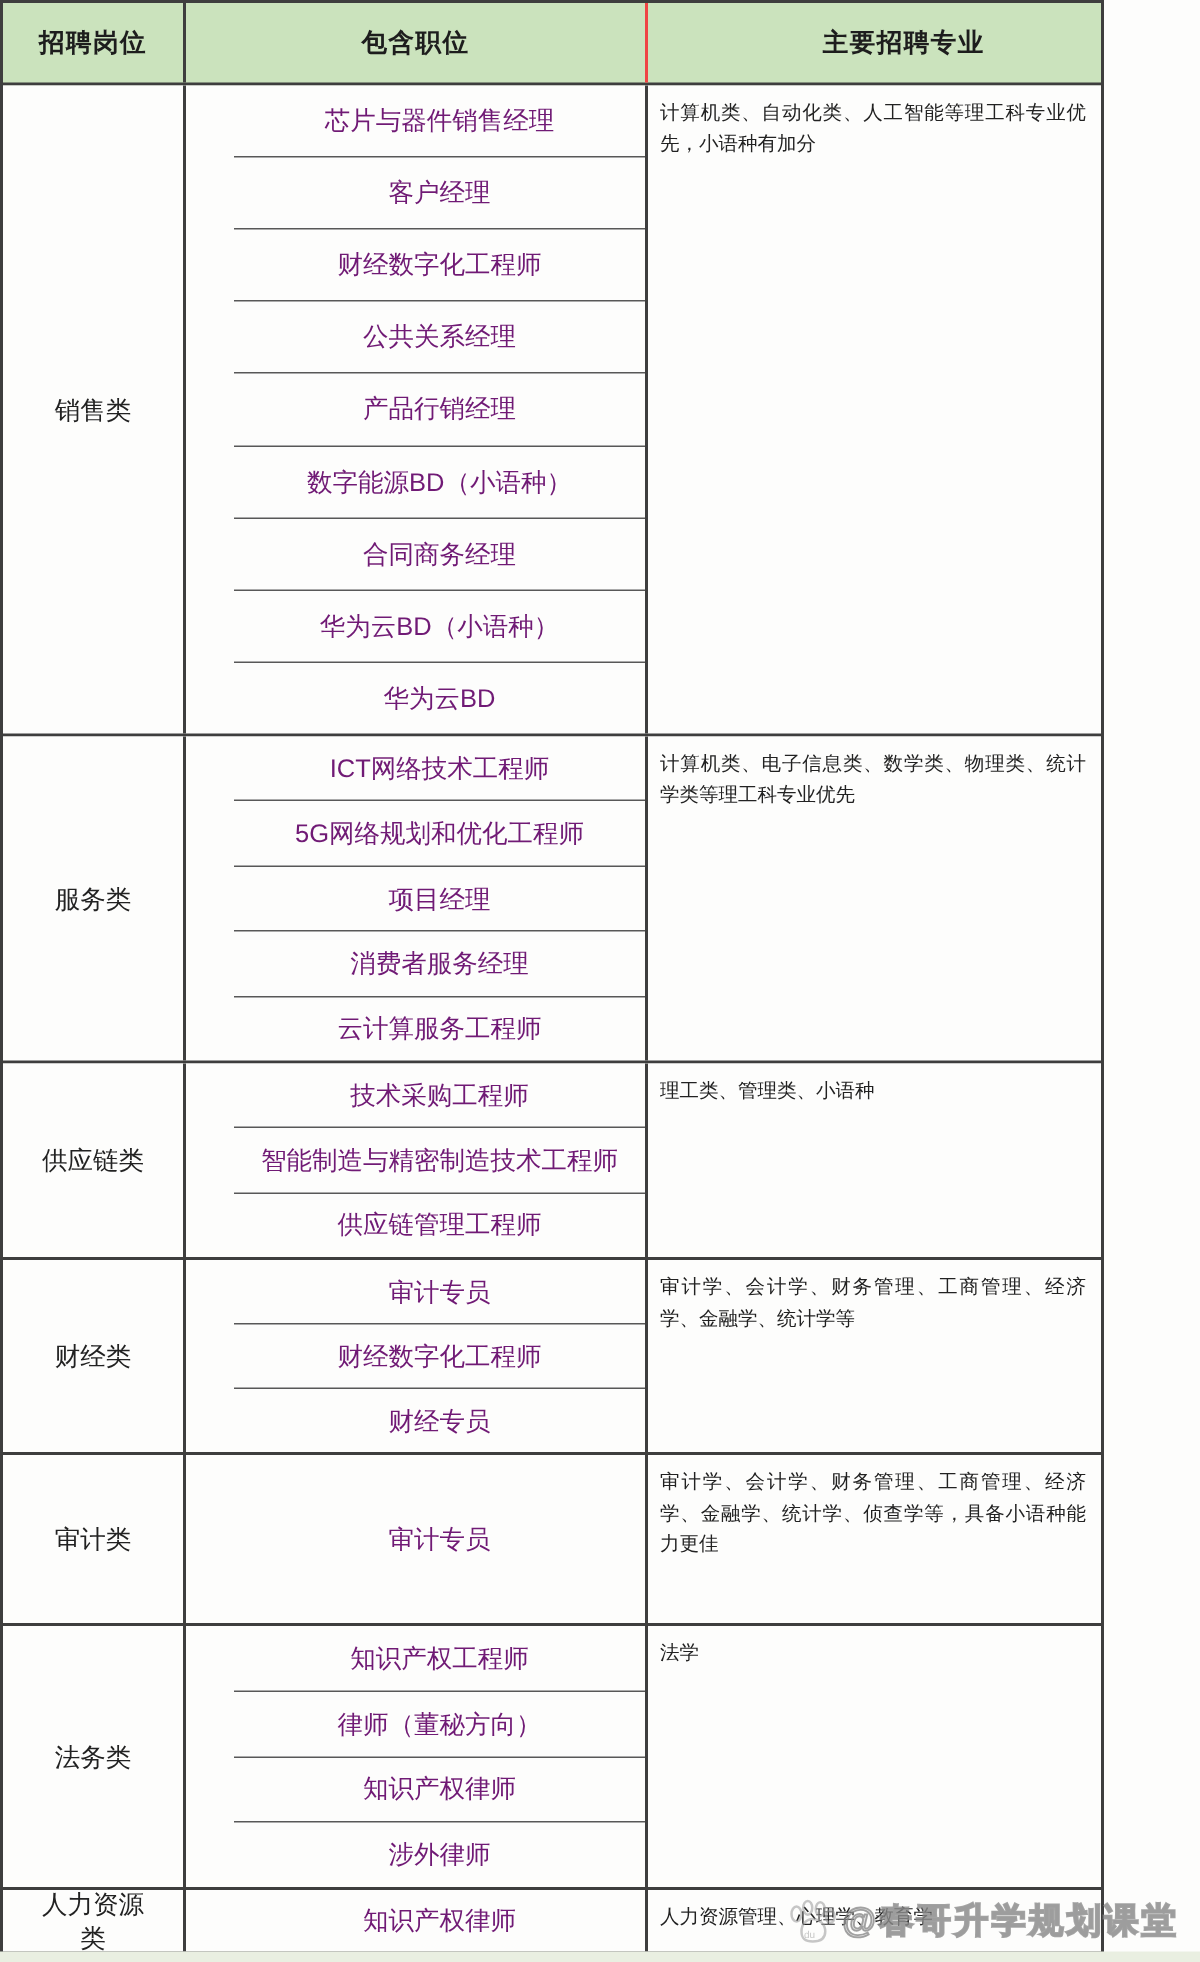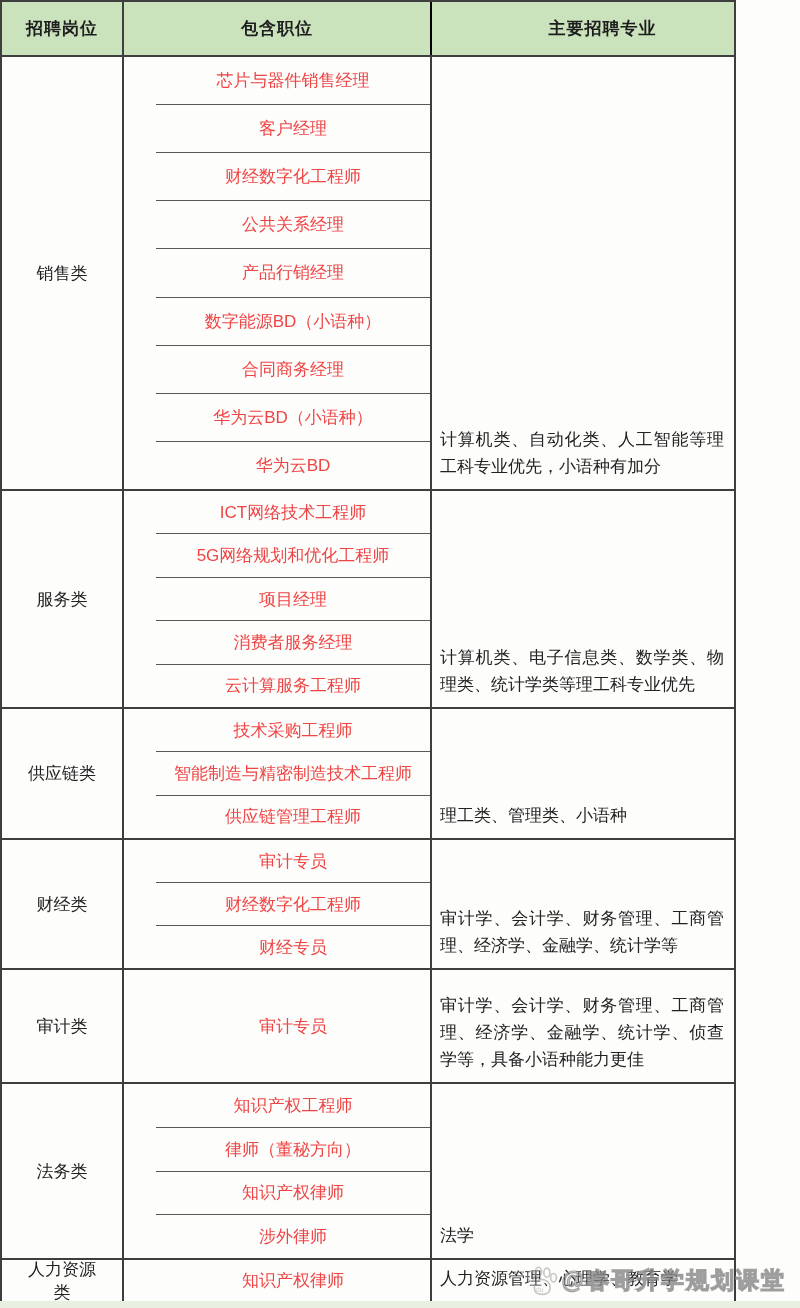--- a/index.html
+++ b/index.html
@@ -7,40 +7,40 @@
   body{font-family:"Liberation Sans","DejaVu Sans",sans-serif;color:#2f2f2f;}
 
   .page{position:relative;width:800px;height:1308px;background:#fdfdfc;overflow:hidden;}
 
   .tbl{position:absolute;left:0;top:0;width:736px;border:2px solid #3e3e3e;border-bottom:none;}
 
   .hdr-row{display:flex;height:55px;background:#cbe3bd;border-bottom:2px solid #3e3e3e;}
   .hdr-cell{display:flex;align-items:center;justify-content:center;
             font-size:17px;font-weight:bold;color:#1d1d1d;letter-spacing:1px;}
   .hdr-c1{width:120px;}
-  .hdr-c2{width:310px;border-left:2px solid #3e3e3e;border-right:2px solid #000000;}
+  .hdr-c2{width:310px;border-left:2px solid #3e3e3e;border-right:2px solid #ef4444;}
   .hdr-c3{flex:1;padding-left:39px;}
 
   .group{display:flex;border-bottom:2px solid #3e3e3e;background:#fdfdfc;}
   .group:nth-of-type(1){height:434px;}
   .group:nth-of-type(2){height:218px;}
   .group:nth-of-type(3){height:131px;}
   .group:nth-of-type(4){height:130px;}
   .group:nth-of-type(5){height:114px;}
   .group:nth-of-type(6){height:176px;}
   .group:nth-of-type(7){height:43px;border-bottom:2px solid #3e3e3e;}
 
   .cat-cell{width:120px;display:flex;align-items:center;justify-content:center;
             font-size:17px;color:#222;text-align:center;padding:20px;}
   .pos-col{width:310px;display:flex;flex-direction:column;
            border-left:2px solid #3e3e3e;border-right:2px solid #3e3e3e;}
   .pos-row{flex:1;display:flex;align-items:center;justify-content:center;
-           font-size:17px;color:#ef4444;border-bottom:1.5px solid #585858;padding:2px 6px;text-align:center;margin-left:32px;}
+           font-size:17px;color:#701a75;border-bottom:1.5px solid #585858;padding:2px 6px;text-align:center;margin-left:32px;}
   .pos-row:last-child{border-bottom:none;}
-  .maj-cell{flex:1;display:flex;align-items:flex-end;font-size:17px;color:#222;
+  .maj-cell{flex:1;display:flex;align-items:flex-start;font-size:13px;color:#222;
             padding:8px 10px 8px 8px;line-height:1.58;text-align:left;
             text-align-last:auto;}
   .maj-cell span{text-align:justify;}
 
   .footer-strip{position:absolute;left:0;bottom:0;width:800px;height:7px;background:#e9efe1;}
 
   .watermark{position:absolute;right:14px;bottom:12px;display:flex;align-items:center;
              pointer-events:none;white-space:nowrap;}
   .wm-paw{width:34px;height:30px;margin-right:4px;opacity:.55;}
   .wm-text{font-size:23px;font-weight:bold;color:rgba(150,150,150,0.30);

